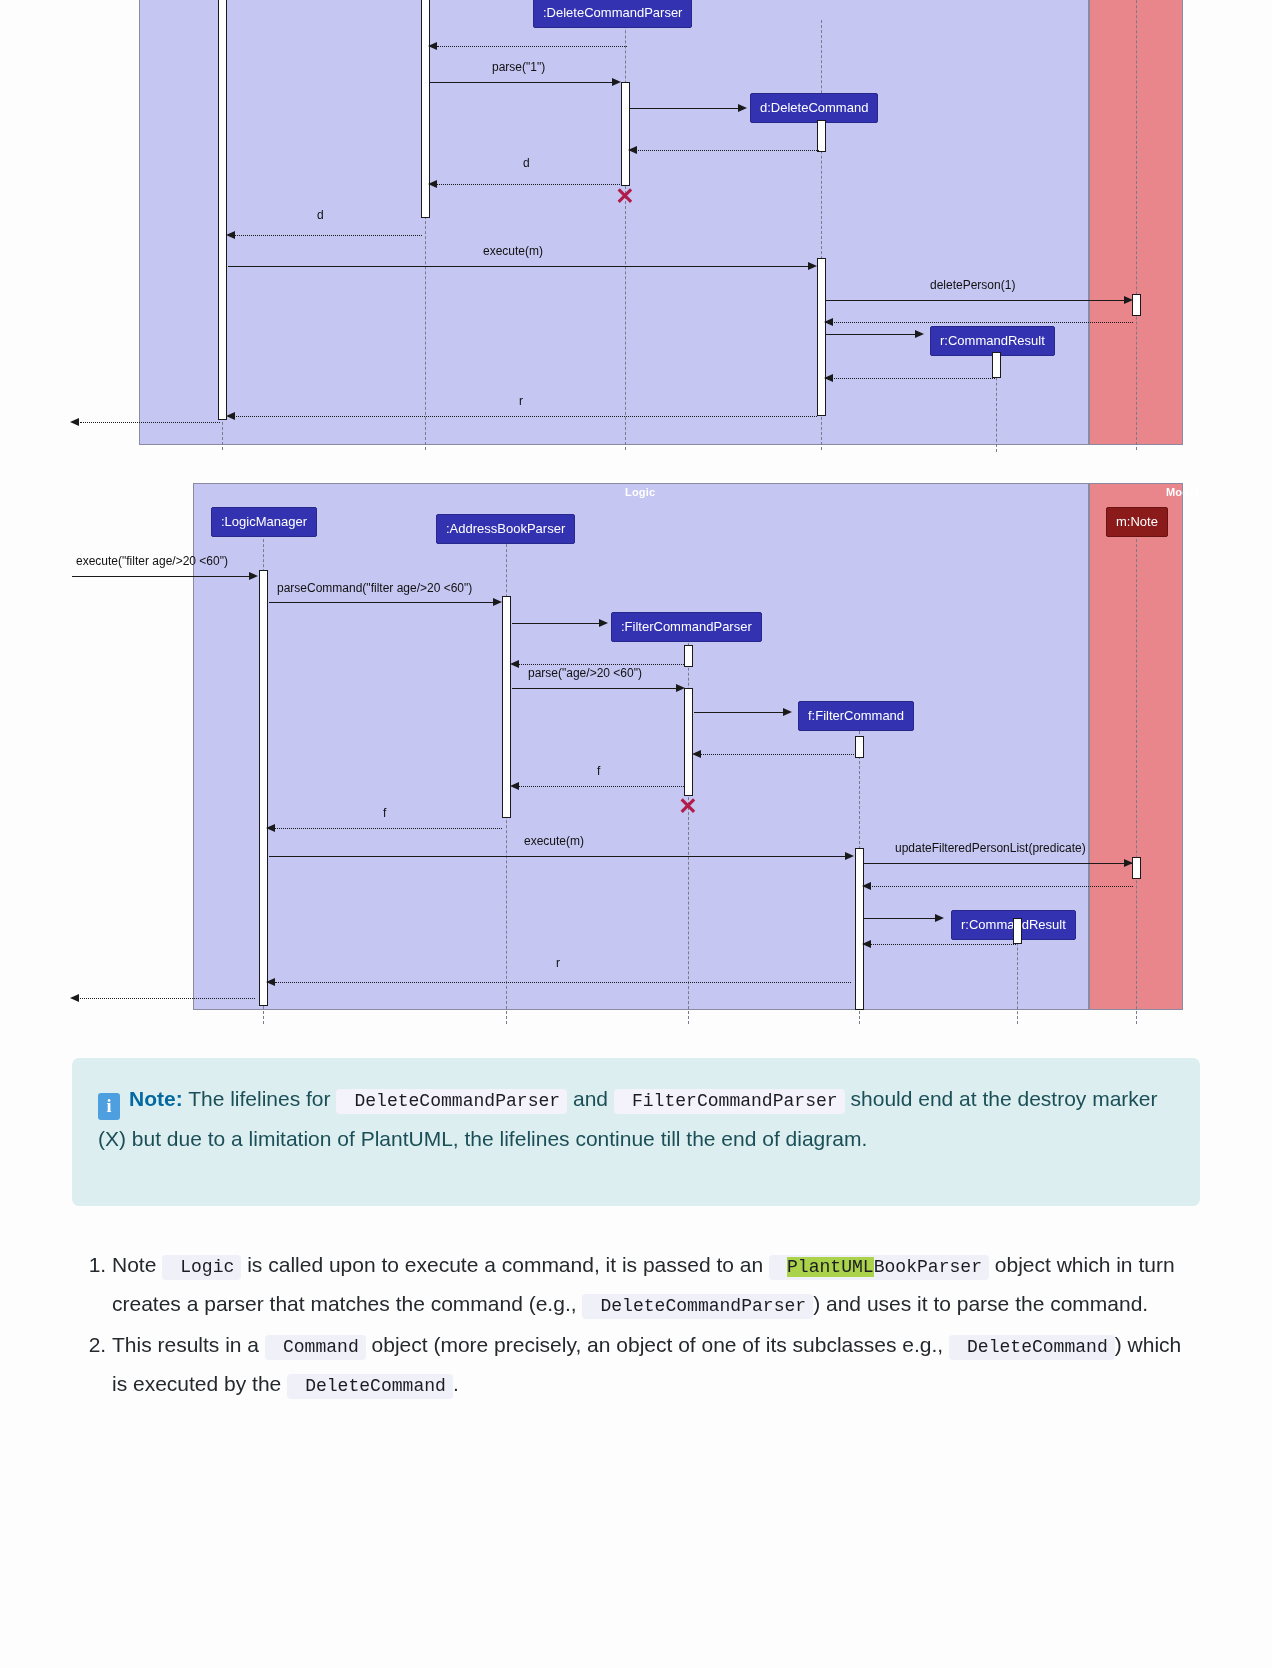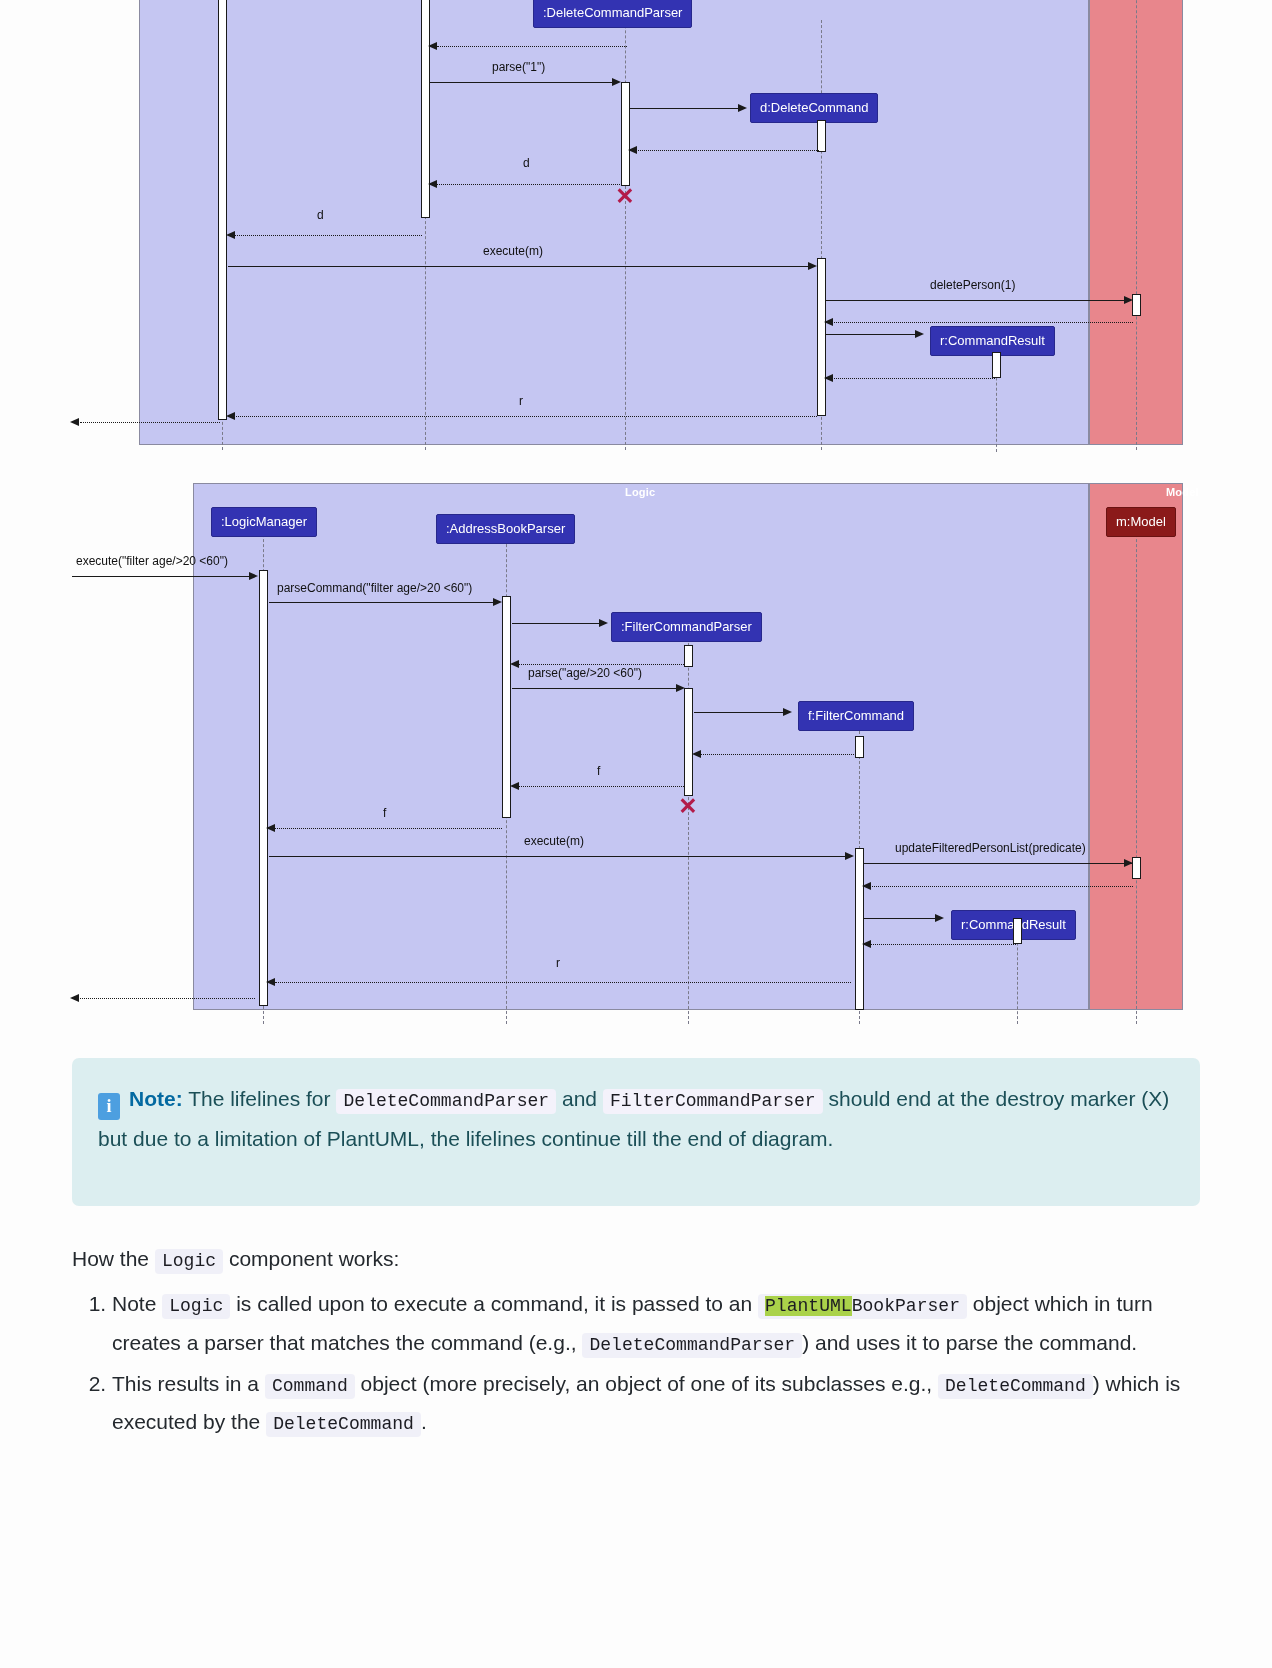--- a/index.html
+++ b/index.html
@@ -112,21 +112,21 @@
     vertical-align:-6px;
     margin-right:9px;
     font-family:"Liberation Serif", serif;
   }
   .note-label { font-weight:bold; color:#0369a1; }
 
   code, .code {
     font-family:"Liberation Mono", monospace;
     background:#f0f0f8;
     border-radius:4px;
-    padding:2px 7px 3px 7px;
+    padding:2px 7px 3px 18px;
     font-size:0.86em;
     color:#1c1c22;
     white-space:nowrap;
   }
   .note-text .code { background:#f4f2fb; }
 
   
   .prose {
     position:absolute;
     font-size:21px;
@@ -226,21 +226,21 @@
   <div class="lifeline" style="left:688px;top:142px;height:406px;"></div>
   <div class="lifeline" style="left:859px;top:230px;height:318px;"></div>
   <div class="lifeline" style="left:1017px;top:442px;height:106px;"></div>
   <div class="lifeline" style="left:1136px;top:38px;height:510px;"></div>
 
   <div class="pbox" style="left:211px;top:31px;">:LogicManager</div>
   <div class="pbox" style="left:436px;top:38px;">:AddressBookParser</div>
   <div class="pbox" style="left:611px;top:136px;">:FilterCommandParser</div>
   <div class="pbox" style="left:798px;top:225px;">f:FilterCommand</div>
   <div class="pbox" style="left:951px;top:434px;">r:CommandResult</div>
-  <div class="pbox model-box" style="left:1106px;top:31px;">m:Model</div>
+  <div class="pbox model-box" style="left:1106px;top:31px;">m:Note</div>
 
   <div class="activation" style="left:259px;top:94px;height:436px;"></div>
   <div class="activation" style="left:502px;top:120px;height:222px;"></div>
   <div class="activation" style="left:684px;top:169px;height:22px;"></div>
   <div class="activation" style="left:684px;top:212px;height:108px;"></div>
   <div class="activation" style="left:855px;top:260px;height:22px;"></div>
   <div class="activation" style="left:855px;top:372px;height:162px;"></div>
   <div class="activation" style="left:1132px;top:381px;height:22px;"></div>
   <div class="activation" style="left:1013px;top:442px;height:26px;"></div>
 
@@ -308,25 +308,20 @@
     <span class="note-icon">i</span><span class="note-label">Note:</span>
     <span>The lifelines for</span>
     <span class="code">DeleteCommandParser</span>
     <span>and</span>
     <span class="code">FilterCommandParser</span>
     <span>should end at the destroy marker (X) but due to a limitation of PlantUML, the lifelines continue till the end of diagram.</span>
   </div>
 </div>
 
 <div class="prose" style="left:72px;top:1240px;width:1128px;">
-  <p style="margin:0;">
-    <span>How the</span>
-    <span class="code">Logic</span>
-    <span>component works:</span>
-  </p>
 
   <ol>
     <li>
       <span>Note</span>
       <span class="code">Logic</span>
       <span>is called upon to execute a command, it is passed to an</span>
       <span class="code"><span class="hl">PlantUML</span><span>BookParser</span></span>
       <span>object which in turn creates a parser that matches the command (e.g.,</span>
       <span class="code">DeleteCommandParser</span><span>) and uses it to parse the command.</span>
     </li>

